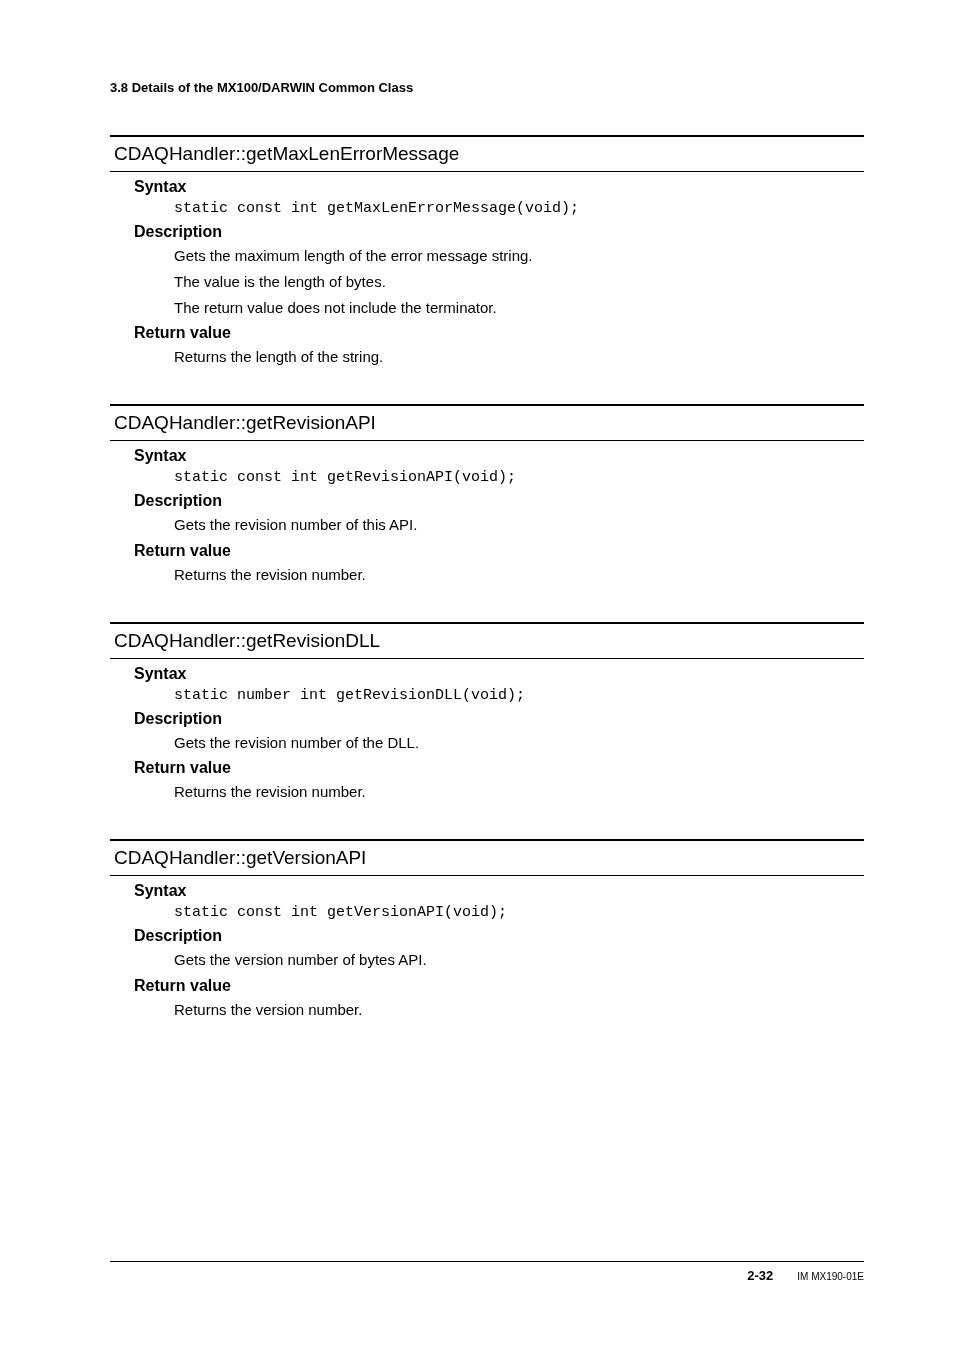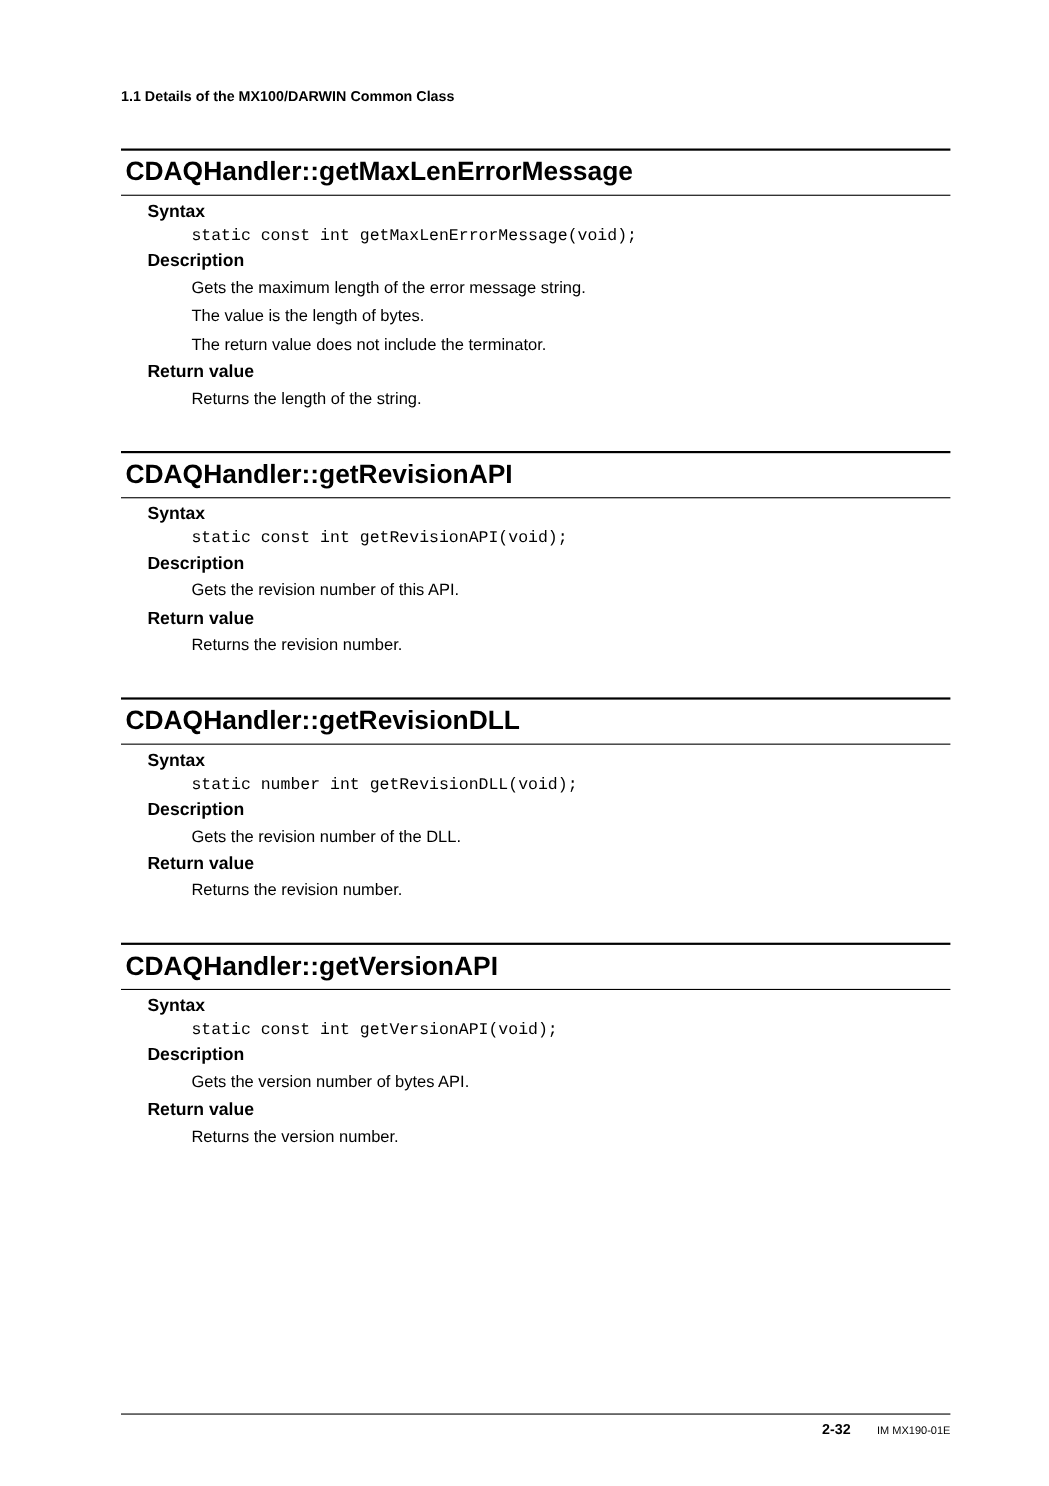--- a/index.html
+++ b/index.html
@@ -24,22 +24,22 @@
       border: none;
       border-top: 2px solid #000;
       margin: 0;
     }
     .hr-thin {
       border: none;
       border-top: 1px solid #000;
       margin: 0;
     }
     .section-title {
-      font-size: 24px;
-      font-weight: bold;
+      font-size: 19px;
+      font-weight: normal;
       padding: 6px 0 6px 4px;
     }
     .subhead {
       font-size: 16px;
       font-weight: bold;
       margin-left: 24px;
       margin-top: 6px;
       margin-bottom: 4px;
     }
     .code-line {
@@ -72,21 +72,21 @@
     }
     .footer-right {
       font-size: 10px;
       font-weight: normal;
       padding-left: 24px;
     }
   </style>
 </head>
 <body>
 
-<div class="page-header">1.1  Details of the MX100/DARWIN Common Class</div>
+<div class="page-header">3.8  Details of the MX100/DARWIN Common Class</div>
 
 <div class="section-block">
   <hr class="hr-thick">
   <div class="section-title">CDAQHandler::getMaxLenErrorMessage</div>
   <hr class="hr-thin">
   <div class="subhead">Syntax</div>
   <div class="code-line">static const int getMaxLenErrorMessage(void);</div>
   <div class="subhead">Description</div>
   <div class="body-text">Gets the maximum length of the error message string.</div>
   <div class="body-text">The value is the length of bytes.</div>

